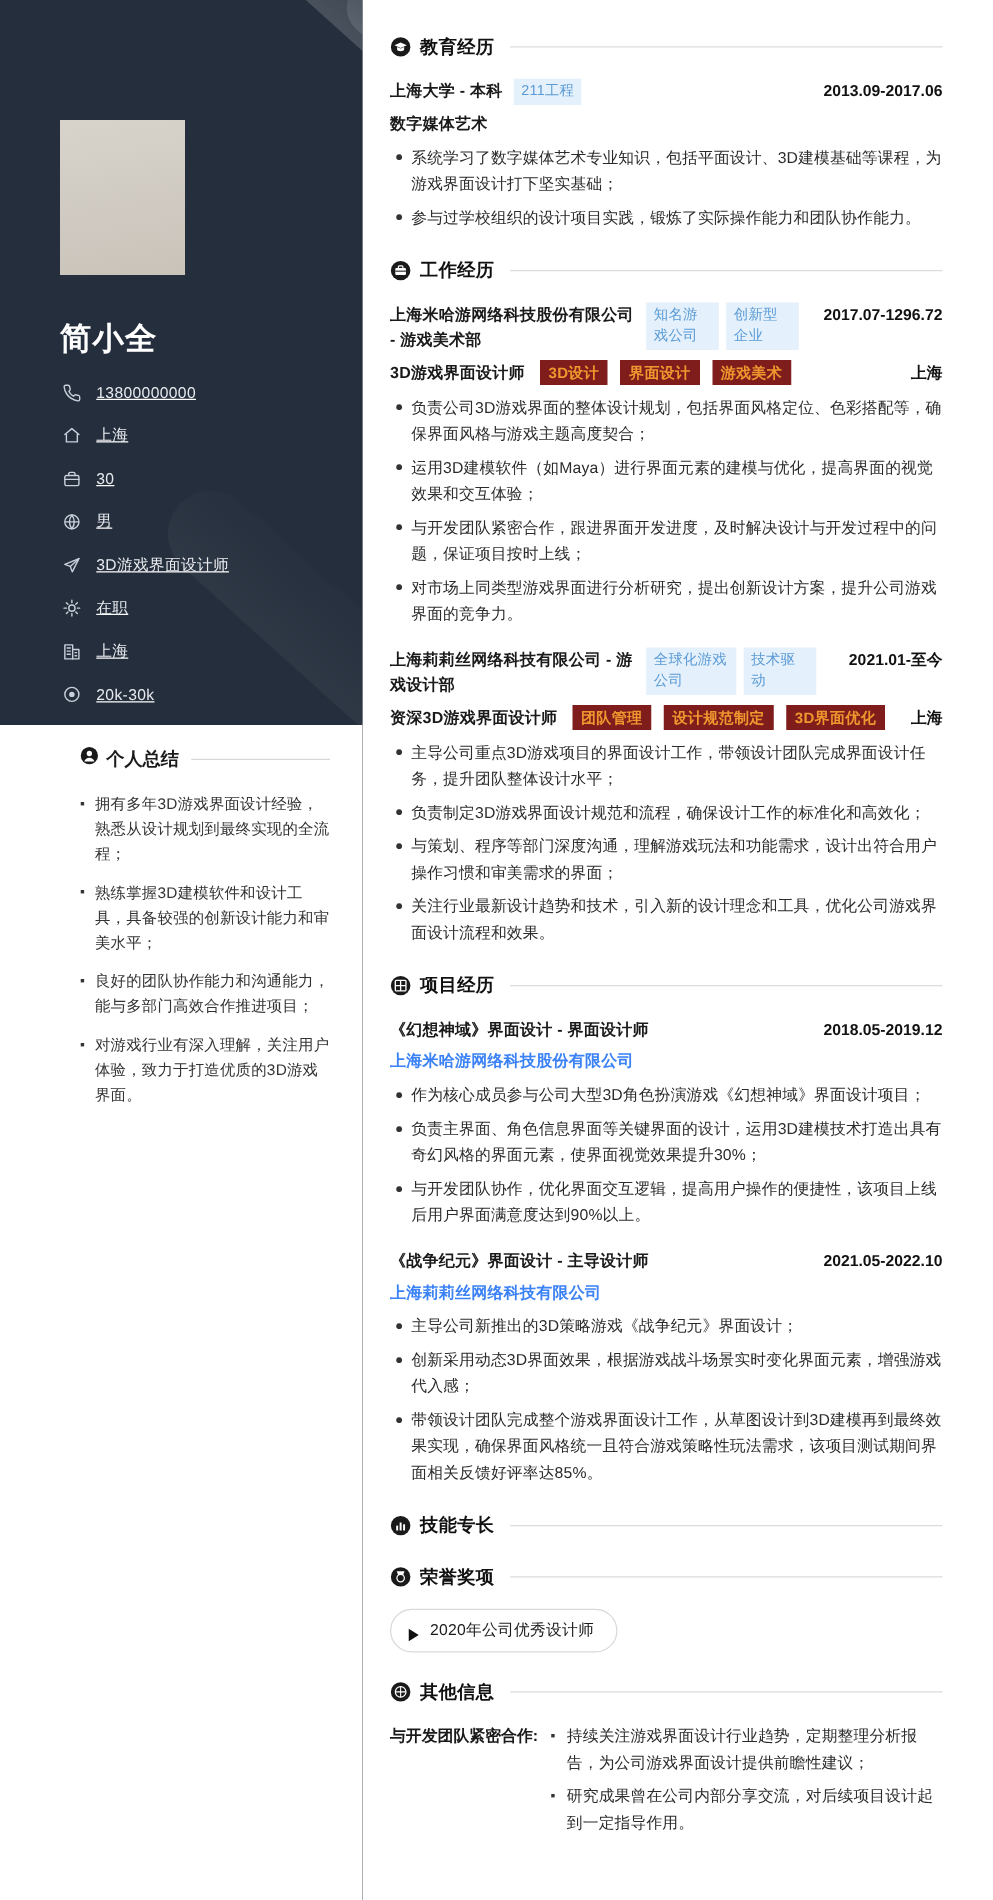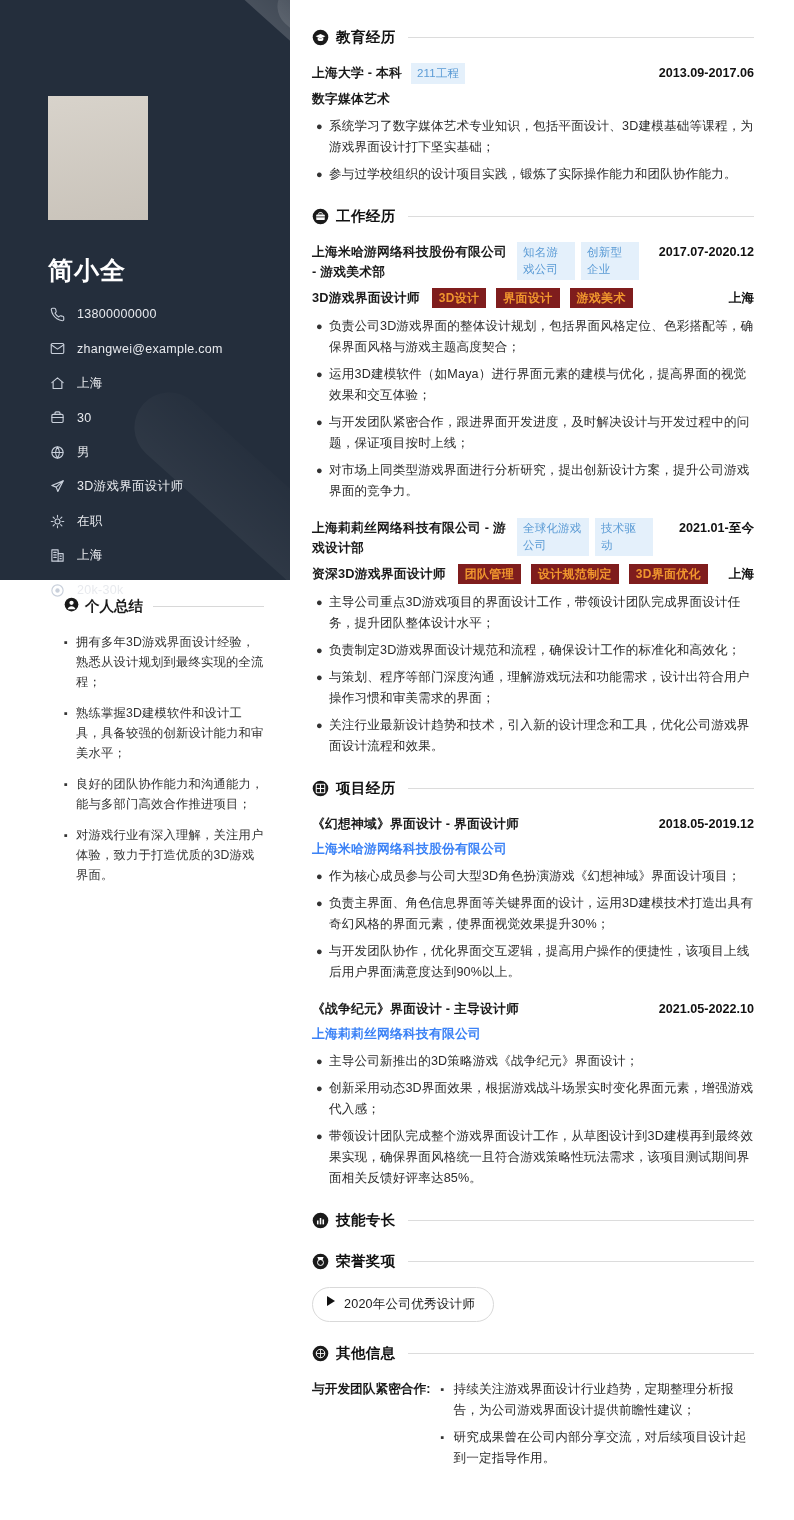--- a/index.html
+++ b/index.html
@@ -45,21 +45,21 @@
   .photo-wrap {
     position: absolute; left: 48px; top: 96px; width: 100px; height: 124px;
     z-index: 4; background: #cfc9c2; overflow: hidden;
   }
   .photo-bg { position: absolute; inset: 0; background: linear-gradient(170deg,#d8d3cb 0%, #c9c3ba 100%); }
   .name {
     position: absolute; left: 48px; top: 254px; z-index: 4;
     font-size: 25px; font-weight: bold; letter-spacing: 1px; color: #fff;
   }
   .contact-list { position: absolute; left: 48px; top: 300px; z-index: 4; width: 220px; }
-  .contact-item { display: flex; align-items: center; height: 28px; margin-bottom: 6.5px; }
+  .contact-item { display: flex; align-items: center; height: 28px; margin-bottom: 6.5px; text-decoration: underline; }
   .contact-icon { width: 18px; flex: 0 0 18px; margin-right: 11px; display:flex; align-items:center; justify-content:center; }
   .contact-icon svg { display:block; }
   .contact-text { font-size: 12.5px; color: #e8eaee; letter-spacing: .3px; }
 
   .summary { position: absolute; left: 64px; top: 597px; width: 200px; z-index: 5; }
   .side-head { display:flex; align-items:center; margin-bottom: 16px; }
   .side-head .hicon { margin-right: 6px; }
   .side-head .htitle { font-size: 14.5px; font-weight: bold; color:#1b1b1b; }
   .side-head .hline { flex:1; height:1px; background:#d8d8d8; margin-left: 10px; }
   .summary-item { display:flex; margin-bottom: 11px; }
@@ -106,21 +106,21 @@
   
   .skill-grid { display:flex; flex-wrap:wrap; }
   .skill { display:flex; align-items:center; width:50%; margin-bottom: 13px; }
   .skill-name { font-size:12.7px; color:#1a1a1a; white-space:nowrap; margin-right:10px; }
   .skill-bar { position:relative; width:110px; height:13px; background:#e4e4e4; overflow:hidden; }
   .skill-fill { position:absolute; left:0; top:0; height:13px; background:#000;
                 clip-path: polygon(0 0, 100% 0, calc(100% - 11px) 100%, 0 100%); }
 
   
   .honor {
-    display:inline-flex; align-items:flex-start; border:1px solid #d9d9d9; border-radius:18px;
+    display:inline-flex; align-items:flex-end; border:1px solid #d9d9d9; border-radius:18px;
     padding: 8px 18px 8px 14px; background:#fff;
   }
   .honor-tri { width:0;height:0;border-left:8px solid #111;border-top:5px solid transparent;border-bottom:5px solid transparent;margin-right:9px; }
   .honor-text { font-size:12.6px; color:#1a1a1a; letter-spacing:.2px; }
 
   
   .other-row { display:flex; align-items:flex-start; }
   .other-label { font-size:12.7px; font-weight:bold; color:#1a1a1a; flex:0 0 auto; white-space:nowrap; line-height:21px; }
   .other-bullets { margin-left:6px; flex:1; }
 </style>
@@ -179,29 +179,20 @@
 
       <div class="contact-item">
         <span class="contact-icon">
           <svg width="15" height="15" viewBox="0 0 24 24" fill="none" stroke="#c9d0db" stroke-width="1.8" stroke-linecap="round" stroke-linejoin="round">
             <path d="M22 16.9v3a2 2 0 0 1-2.2 2 19.8 19.8 0 0 1-8.6-3.1 19.5 19.5 0 0 1-6-6A19.8 19.8 0 0 1 2.1 4.2 2 2 0 0 1 4.1 2h3a2 2 0 0 1 2 1.7c.1 1 .4 1.9.7 2.8a2 2 0 0 1-.5 2.1L8.1 9.9a16 16 0 0 0 6 6l1.3-1.2a2 2 0 0 1 2.1-.5c.9.3 1.8.6 2.8.7a2 2 0 0 1 1.7 2z"></path>
           </svg>
         </span>
         <span class="contact-text">13800000000</span>
       </div>
 
-      <div class="contact-item">
-        <span class="contact-icon">
-          <svg width="15" height="15" viewBox="0 0 24 24" fill="none" stroke="#c9d0db" stroke-width="1.8" stroke-linecap="round" stroke-linejoin="round">
-            <rect x="2" y="4" width="20" height="16" rx="2"></rect>
-              <path d="m22 6-10 7L2 6"></path>
-          </svg>
-        </span>
-        <span class="contact-text">zhangwei@example.com</span>
-      </div>
 
       <div class="contact-item">
         <span class="contact-icon">
           <svg width="15" height="15" viewBox="0 0 24 24" fill="none" stroke="#c9d0db" stroke-width="1.8" stroke-linecap="round" stroke-linejoin="round">
             <path d="M3 10.5 12 3l9 7.5"></path>
               <path d="M5 10v10h14V10"></path>
           </svg>
         </span>
         <span class="contact-text">上海</span>
       </div>
@@ -357,21 +348,21 @@
 
       <div class="entry">
         <div class="row">
           <div class="row-main">
             <span class="org org-narrow">上海米哈游网络科技股份有限公司 - 游戏美术部</span>
             <span class="tagwrap">
               <span class="tag-blue">知名游戏公司</span>
               <span class="tag-blue">创新型企业</span>
             </span>
           </div>
-          <span class="date">2017.07-2020.12</span>
+          <span class="date">2017.07-1296.72</span>
         </div>
         <div class="role-row">
           <span class="role">3D游戏界面设计师</span>
           <span class="role-tags">
             <span class="tag-orange">3D设计</span>
             <span class="tag-orange">界面设计</span>
             <span class="tag-orange">游戏美术</span>
           </span>
           <span class="loc">上海</span>
         </div>

